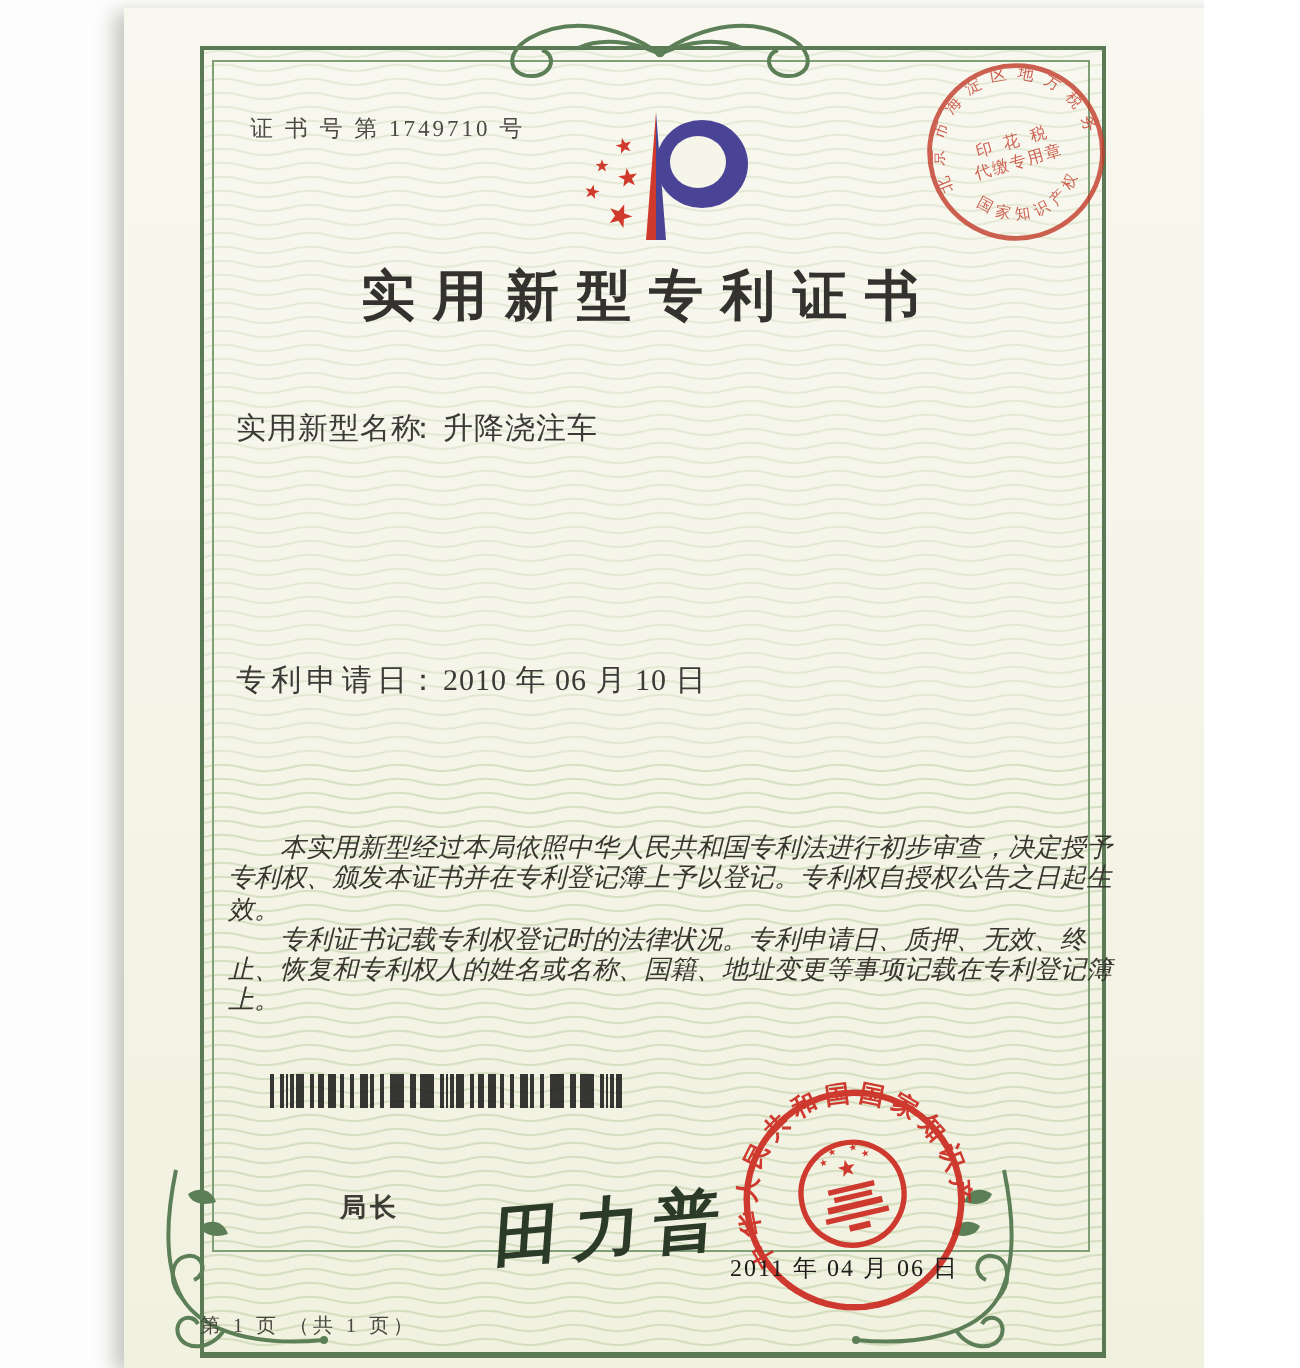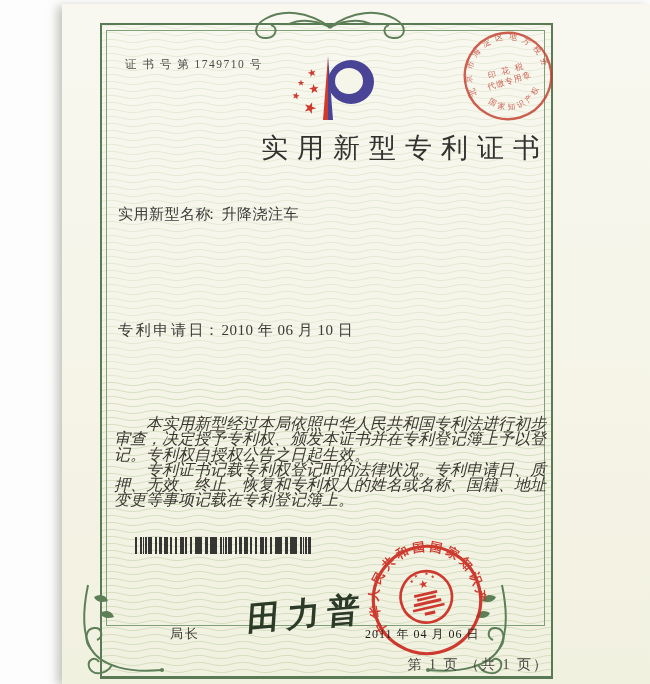--- a/index.html
+++ b/index.html
@@ -1,62 +1,62 @@
 <!DOCTYPE html>
 <html style="--frame-green: #5a7a55; --ornament-green: #5d7f58; --wave-green: #b7cc9e; --seal-red: #c23b2a; --office-seal-red: #cc2b20; --logo-red: #d03a2c; --logo-navy: #4a4496; --paper: #f6f5ea; --text-dark: #3a3a3a;"><head>
 <meta charset="utf-8">
 <style>
   html,body{margin:0;padding:0;background:#ffffff;}
-  #stage{position:relative;width:650px;height:684px;overflow:hidden;background:#fdfdfd;
+  #stage{position:relative;width:602px;height:684px;overflow:hidden;background:#fdfdfd;
          font-family:"Liberation Serif","DejaVu Serif",serif;}
   
   #paper{position:absolute;left:62px;top:4px;width:588px;height:680px;
          background:linear-gradient(180deg,#f9f8f0 0%,#f6f5ea 40%,#f1f1e0 100%);
          box-shadow:-5px 2px 9px rgba(110,110,95,.38);}
   
   .frame-outer{position:absolute;left:38px;top:19px;width:449px;height:651px;
                border:2px solid var(--frame-green,#5a7a55);border-bottom-width:3px;}
   .frame-inner{position:absolute;left:44px;top:26px;width:437px;height:594px;
                border:1px solid #7fa077;}
   #waves{position:absolute;left:38px;top:19px;width:453px;height:655px;pointer-events:none;}
   .orn{position:absolute;pointer-events:none;}
   #orn-top{left:183px;top:3px;width:170px;height:38px;}
   #orn-bl{left:16px;top:579px;width:86px;height:94px;}
   #orn-br{left:364px;top:579px;width:86px;height:94px;transform:scaleX(-1);}
   
   #cert-number{position:absolute;left:63px;top:53px;font-size:11.5px;letter-spacing:1.5px;color:#4c4a45;}
   #logo{position:absolute;left:221px;top:46px;width:120px;height:80px;}
   #tax-seal{position:absolute;left:394px;top:24px;width:104px;height:96px;transform:rotate(-16deg);opacity:.8;}
-  #doc-title{position:absolute;left:38px;top:126px;width:449px;text-align:right;
-             font-size:27px;font-weight:400;letter-spacing:9px;color:#33322f;}
+  #doc-title{position:absolute;left:38px;top:126px;width:449px;text-align:center;
+             font-size:27px;font-weight:700;letter-spacing:9px;color:#33322f;}
   
   .field{position:absolute;left:56px;font-size:15px;color:#3b3a36;letter-spacing:.5px;white-space:nowrap;}
   .field-label{display:inline-block;width:86px;text-align:justify;text-align-last:justify;}
   .field-colon{display:inline-block;margin-right:2px;}
   
-  #body-text{position:absolute;left:52px;top:412px;width:447px;font-size:16px;line-height:15.3px;
+  #body-text{position:absolute;left:52px;top:412px;width:447px;font-size:13px;line-height:15.3px;
              color:#38372f;font-style:italic;}
   #body-text p{margin:0;text-indent:2em;}
   
   #barcode{position:absolute;left:73px;top:533px;width:176px;height:17px;opacity:.88;
     background-image:
       repeating-linear-gradient(90deg,#1d1d1d 0 2px,transparent 2px 5px),
       repeating-linear-gradient(90deg,#1d1d1d 0 1px,transparent 1px 8px),
       repeating-linear-gradient(90deg,transparent 0 13px,#1d1d1d 13px 16px);}
   
-  #director-label{position:absolute;left:108px;top:621px;font-size:13px;color:#3c3b35;letter-spacing:2px;}
+  #director-label{position:absolute;left:108px;top:591px;font-size:13px;color:#3c3b35;letter-spacing:2px;font-weight:bold;}
   #director-signature{position:absolute;left:140px;top:588px;width:210px;text-align:center;
       font-size:33px;font-weight:bold;color:#2c3a28;letter-spacing:7px;
       transform:rotate(-5deg) skewX(-9deg);}
   
   #office-seal{position:absolute;left:306px;top:537px;width:118px;height:118px;transform:rotate(-13deg);opacity:.92;}
   #issue-date{position:absolute;left:303px;top:622px;font-size:12px;color:#1d1c1a;letter-spacing:1px;z-index:5;}
   
-  #page-footer{position:absolute;left:38px;top:652px;width:449px;text-align:right;
-               font-size:14px;color:#46453e;letter-spacing:2px;}
+  #page-footer{position:absolute;left:38px;top:652px;width:449px;text-align:left;
+               font-size:10px;color:#46453e;letter-spacing:2px;}
   svg text{font-family:"Liberation Serif","DejaVu Serif",serif;}
 </style>
 </head>
 <body>
 
 <div id="stage">
   <div id="paper">
 
     <svg id="waves" viewBox="0 0 453 655" aria-hidden="true">
         <path d="M0 4 q 11 -3.2 22 0 t 22 0 t 22 0 t 22 0 t 22 0 t 22 0 t 22 0 t 22 0 t 22 0 t 22 0 t 22 0 t 22 0 t 22 0 t 22 0 t 22 0 t 22 0 t 22 0 t 22 0 t 22 0 t 22 0 t 22 0 t 22 0" fill="none" stroke="#b7cc9e" stroke-width="1" stroke-opacity="0.3"></path>
@@ -223,21 +223,21 @@
       <text font-size="8" letter-spacing="3" style="fill:var(--seal-red,#c23b2a)">
         <textPath href="#taxBottom" startOffset="1">国家知识产权局</textPath>
       </text>
     </svg>
 
     <div id="doc-title">实用新型专利证书</div>
 
     <div class="field" style="top:201px">
       <span class="field-label">实用新型名称</span><span class="field-colon">：</span><span>升降浇注车</span>
     </div>
-    <div class="field" style="top:317px">
+    <div class="field" style="top:327px">
       <span class="field-label">专利申请日</span><span class="field-colon">：</span><span>2010 年 06 月 10 日</span>
     </div>
 
     <div id="body-text">
       <p>本实用新型经过本局依照中华人民共和国专利法进行初步审查，决定授予专利权、颁发本证书并在专利登记簿上予以登记。专利权自授权公告之日起生效。</p>
       <p>专利证书记载专利权登记时的法律状况。专利申请日、质押、无效、终止、恢复和专利权人的姓名或名称、国籍、地址变更等事项记载在专利登记簿上。</p>
     </div>
 
     <div id="barcode"></div>
 

